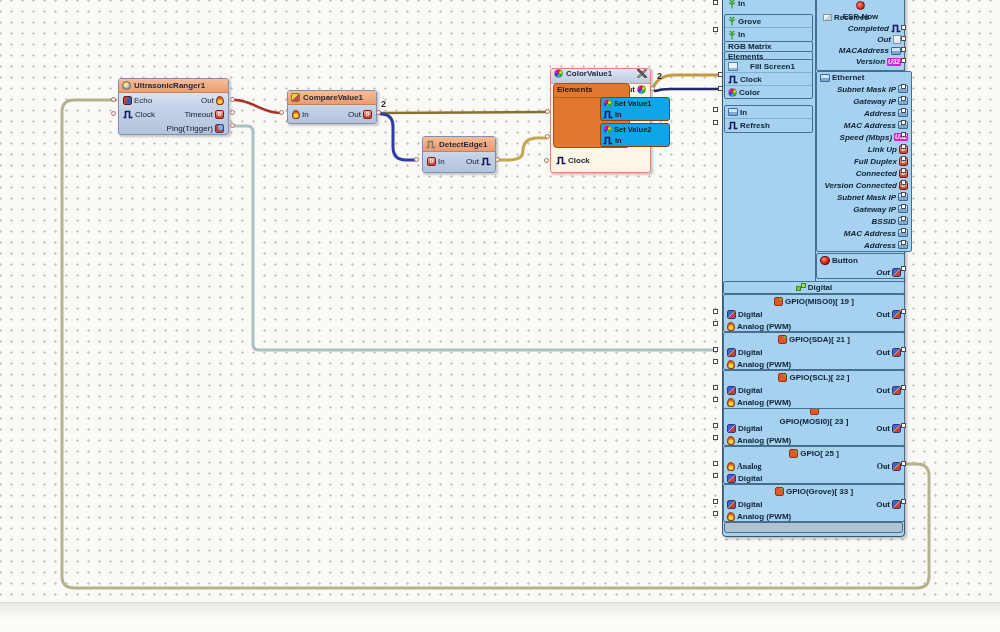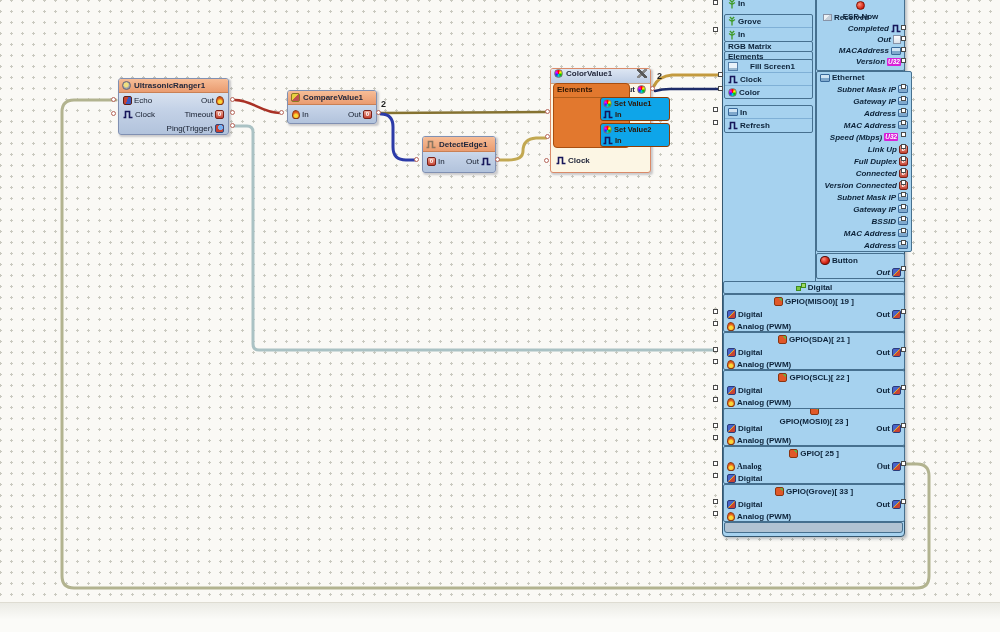--- a/index.html
+++ b/index.html
@@ -357,21 +357,21 @@
           <span class="ic ic-display-icon"></span>
         </div>
         <div class="brow right" style="height: 12px; border-bottom: none;">
           <span>Address</span>
           <span class="ic ic-display-icon"></span>
         </div>
         <div class="brow right" style="height: 12px; border-bottom: none;">
           <span>MAC Address</span>
           <span class="ic ic-display-icon"></span>
         </div>
-        <div class="brow right" style="height: 12px; border-bottom: none; justify-content: center;">
+        <div class="brow right" style="height: 12px; border-bottom: none;">
           <span>Speed (Mbps)</span>
           <span class="badge">U32</span>
         </div>
         <div class="brow right" style="height: 12px; border-bottom: none;">
           <span>Link Up</span>
           <span class="ic ic-digital-icon">0</span>
         </div>
         <div class="brow right" style="height: 12px; border-bottom: none;">
           <span>Full Duplex</span>
           <span class="ic ic-digital-icon">0</span>

